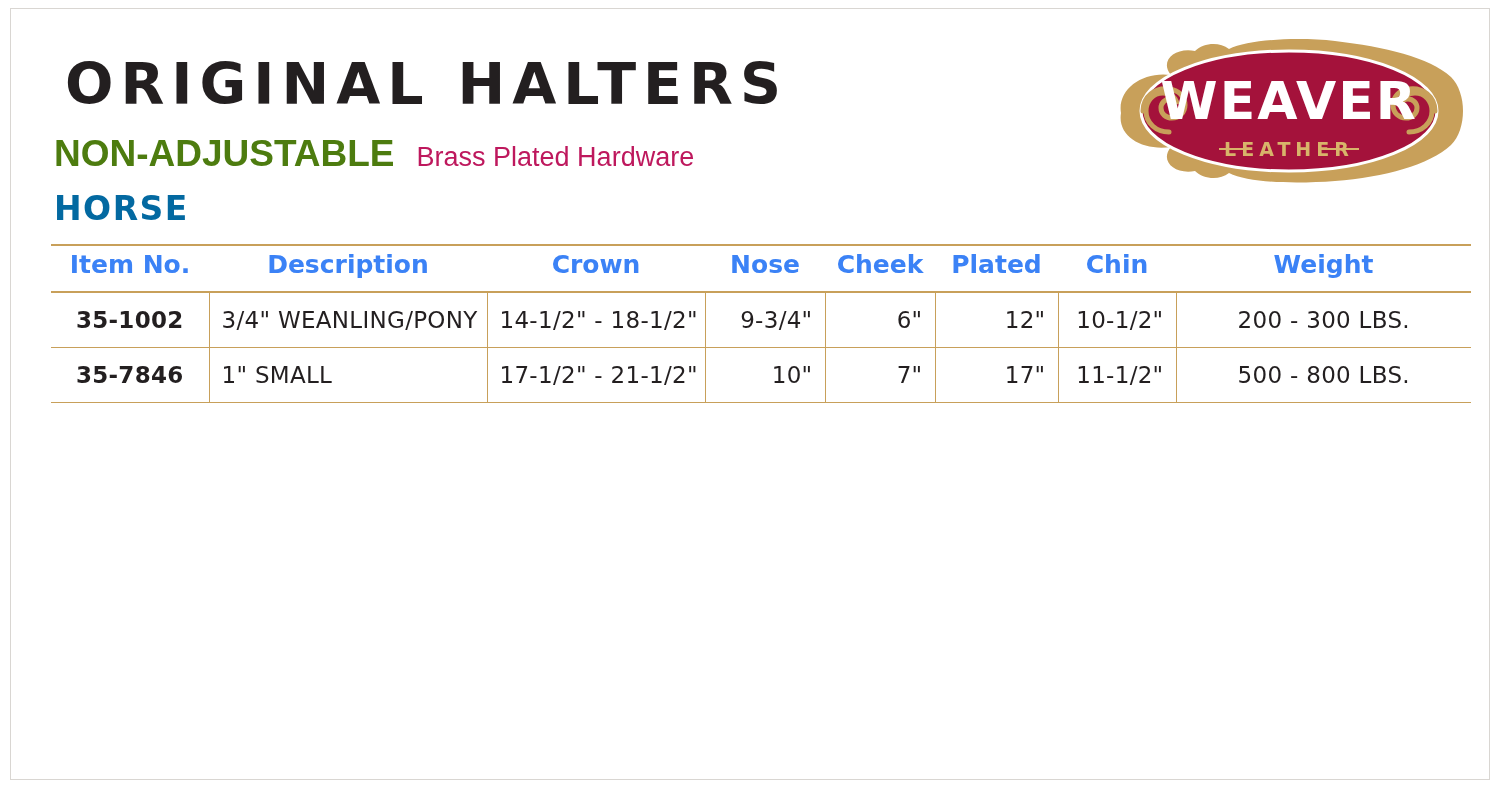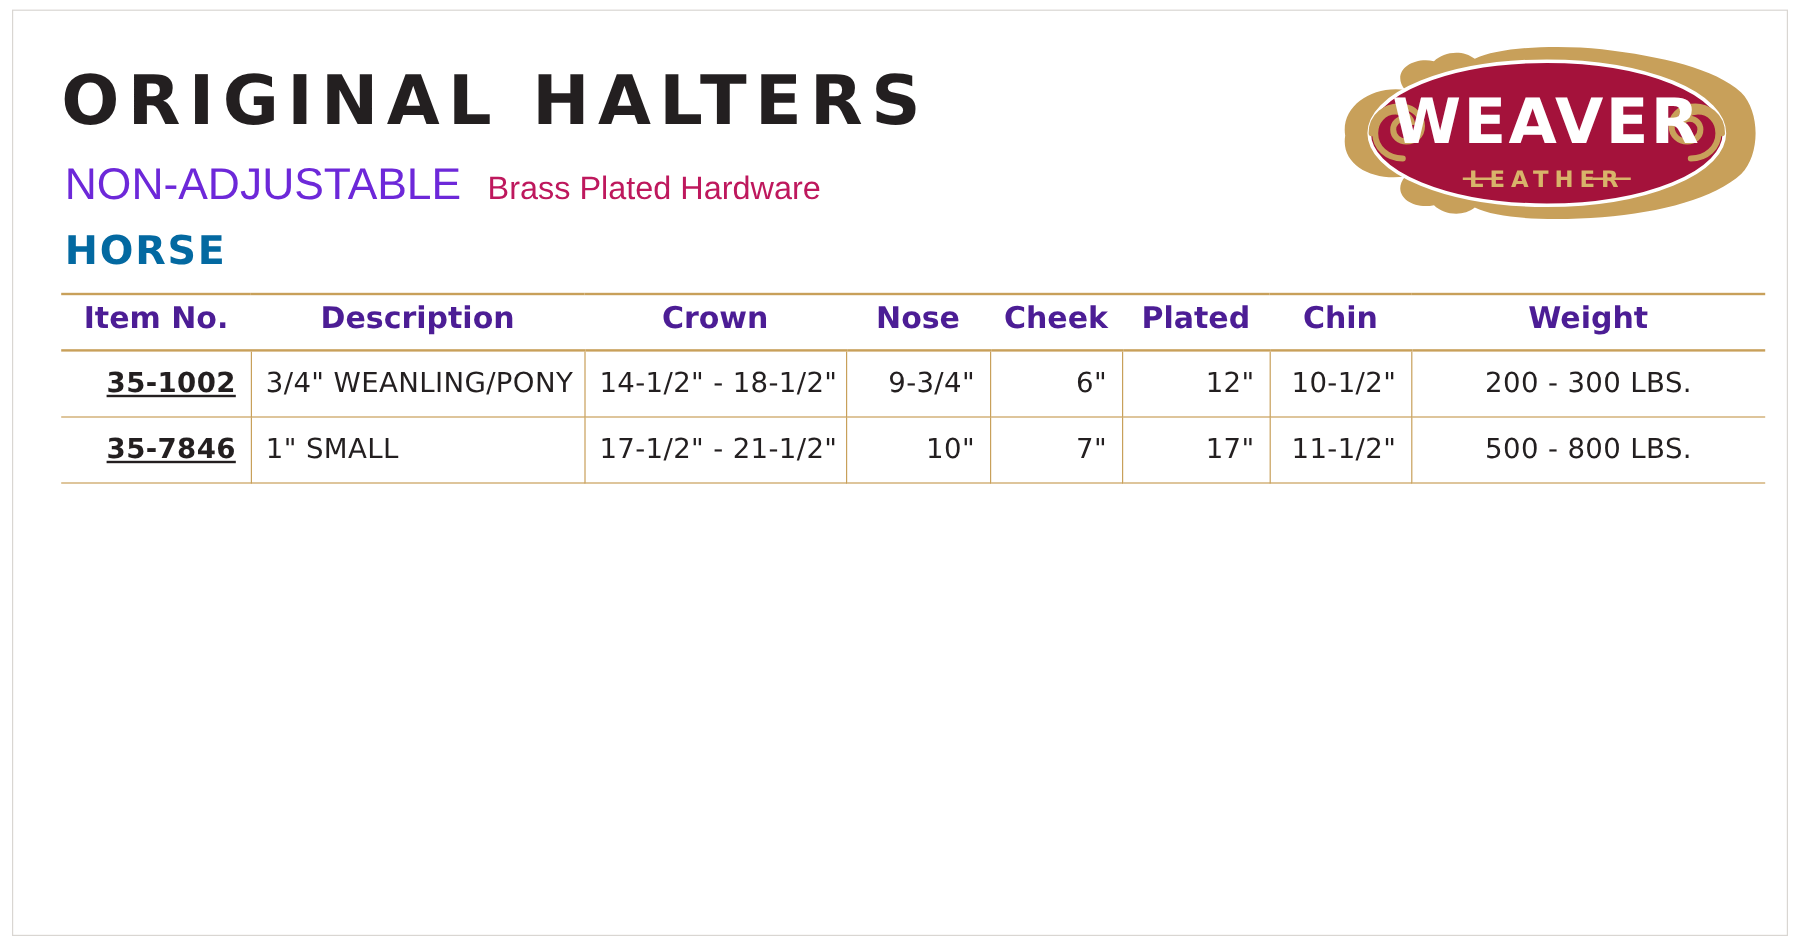--- a/index.html
+++ b/index.html
@@ -39,34 +39,34 @@
   }
 
   
   .title-main {
     font-family: "DejaVu Sans", sans-serif;
     font-weight: bold;
     font-size: 57px;
     letter-spacing: 7px;
     color: #231f20;
     line-height: 1.05;
-    margin: 24px 0 0 0;
+    margin: 24px 0 0 14px;
     white-space: nowrap;
   }
   .subtitle-row {
     display: flex;
     align-items: baseline;
     margin: 18px 0 0 3px;
   }
   .subtitle-main {
     font-family: "Liberation Sans", sans-serif;
     font-size: 37px;
-    font-weight: 400;
+    font-weight: 700;
     letter-spacing: 0px;
-    color: #6d28d9;
+    color: #4d7c0f;
     white-space: nowrap;
   }
   .subtitle-sub {
     font-family: "Liberation Sans", sans-serif;
     font-size: 27px;
     font-weight: 400;
     color: #be185d;
     margin-left: 22px;
     white-space: nowrap;
   }
@@ -103,21 +103,21 @@
   table.spec col.c-nose   { width: 120px; }
   table.spec col.c-cheek  { width: 110px; }
   table.spec col.c-throat { width: 123px; }
   table.spec col.c-chin   { width: 118px; }
   table.spec col.c-weight { width: 295px; }
 
   table.spec thead th {
     font-family: "DejaVu Sans", sans-serif;
     font-weight: bold;
     font-size: 25px;
-    color: #4c1d95;
+    color: #3b82f6;
     text-align: center;
     padding: 4px 10px 12px 10px;
     border-top: 2px solid #c8a05a;
     border-bottom: 2px solid #c8a05a;
     white-space: nowrap;
   }
 
   table.spec tbody td {
     font-family: "DejaVu Sans", sans-serif;
     font-size: 23px;
@@ -127,24 +127,23 @@
     border-right: 1px solid #c8a05a;
     white-space: nowrap;
     letter-spacing: 0.3px;
   }
   table.spec tbody tr td:last-child { border-right: none; }
 
   td.item {
     font-weight: bold;
     color: #a01b3c;
     font-size: 25px;
-    text-align: right;
+    text-align: center;
     padding-left: 20px;
     letter-spacing: 0.5px;
-    text-decoration: underline;
   }
   td.desc  { text-align: left; padding-left: 14px; }
   td.num   { text-align: right; padding-right: 14px; }
   td.weight{ text-align: center; }
 </style>
 </head>
 <body>
 
 <div id="page">
   <div id="sheet">

